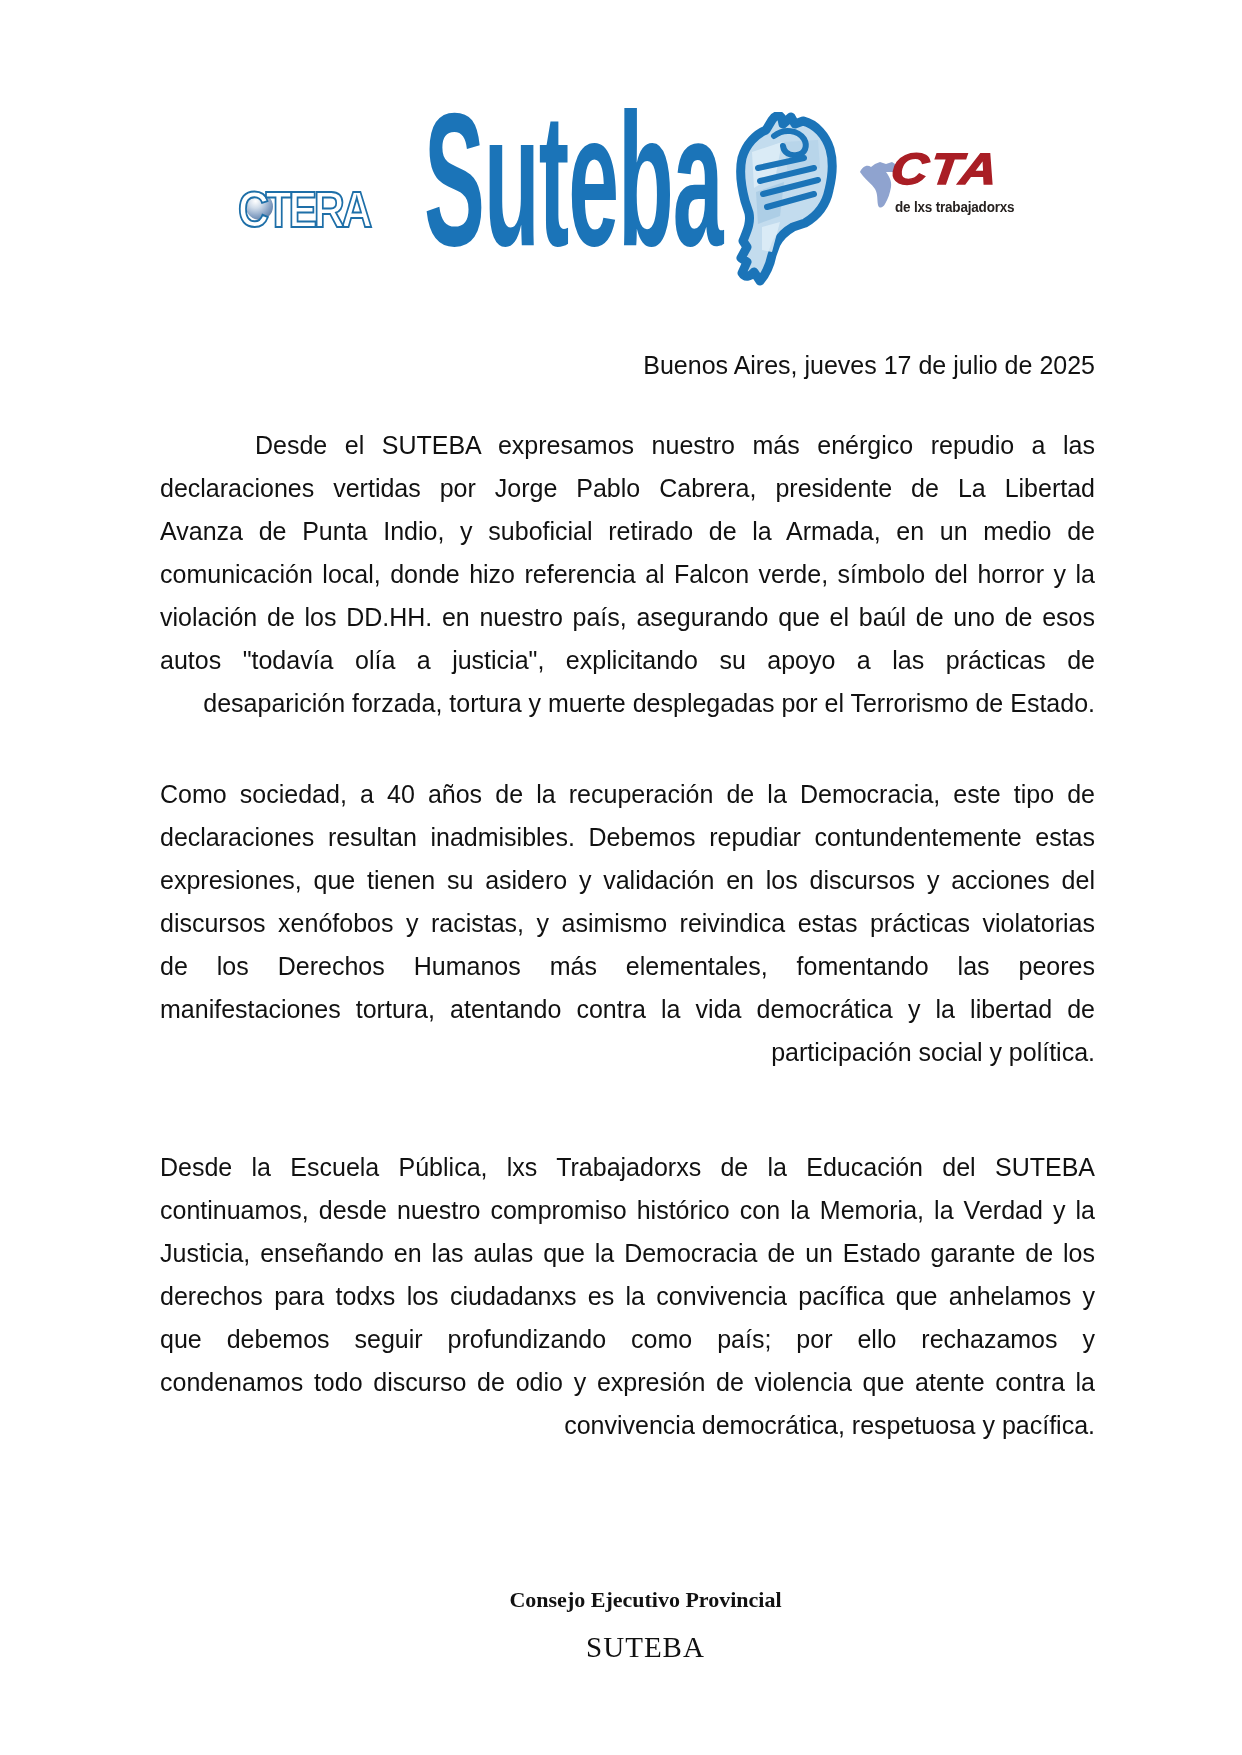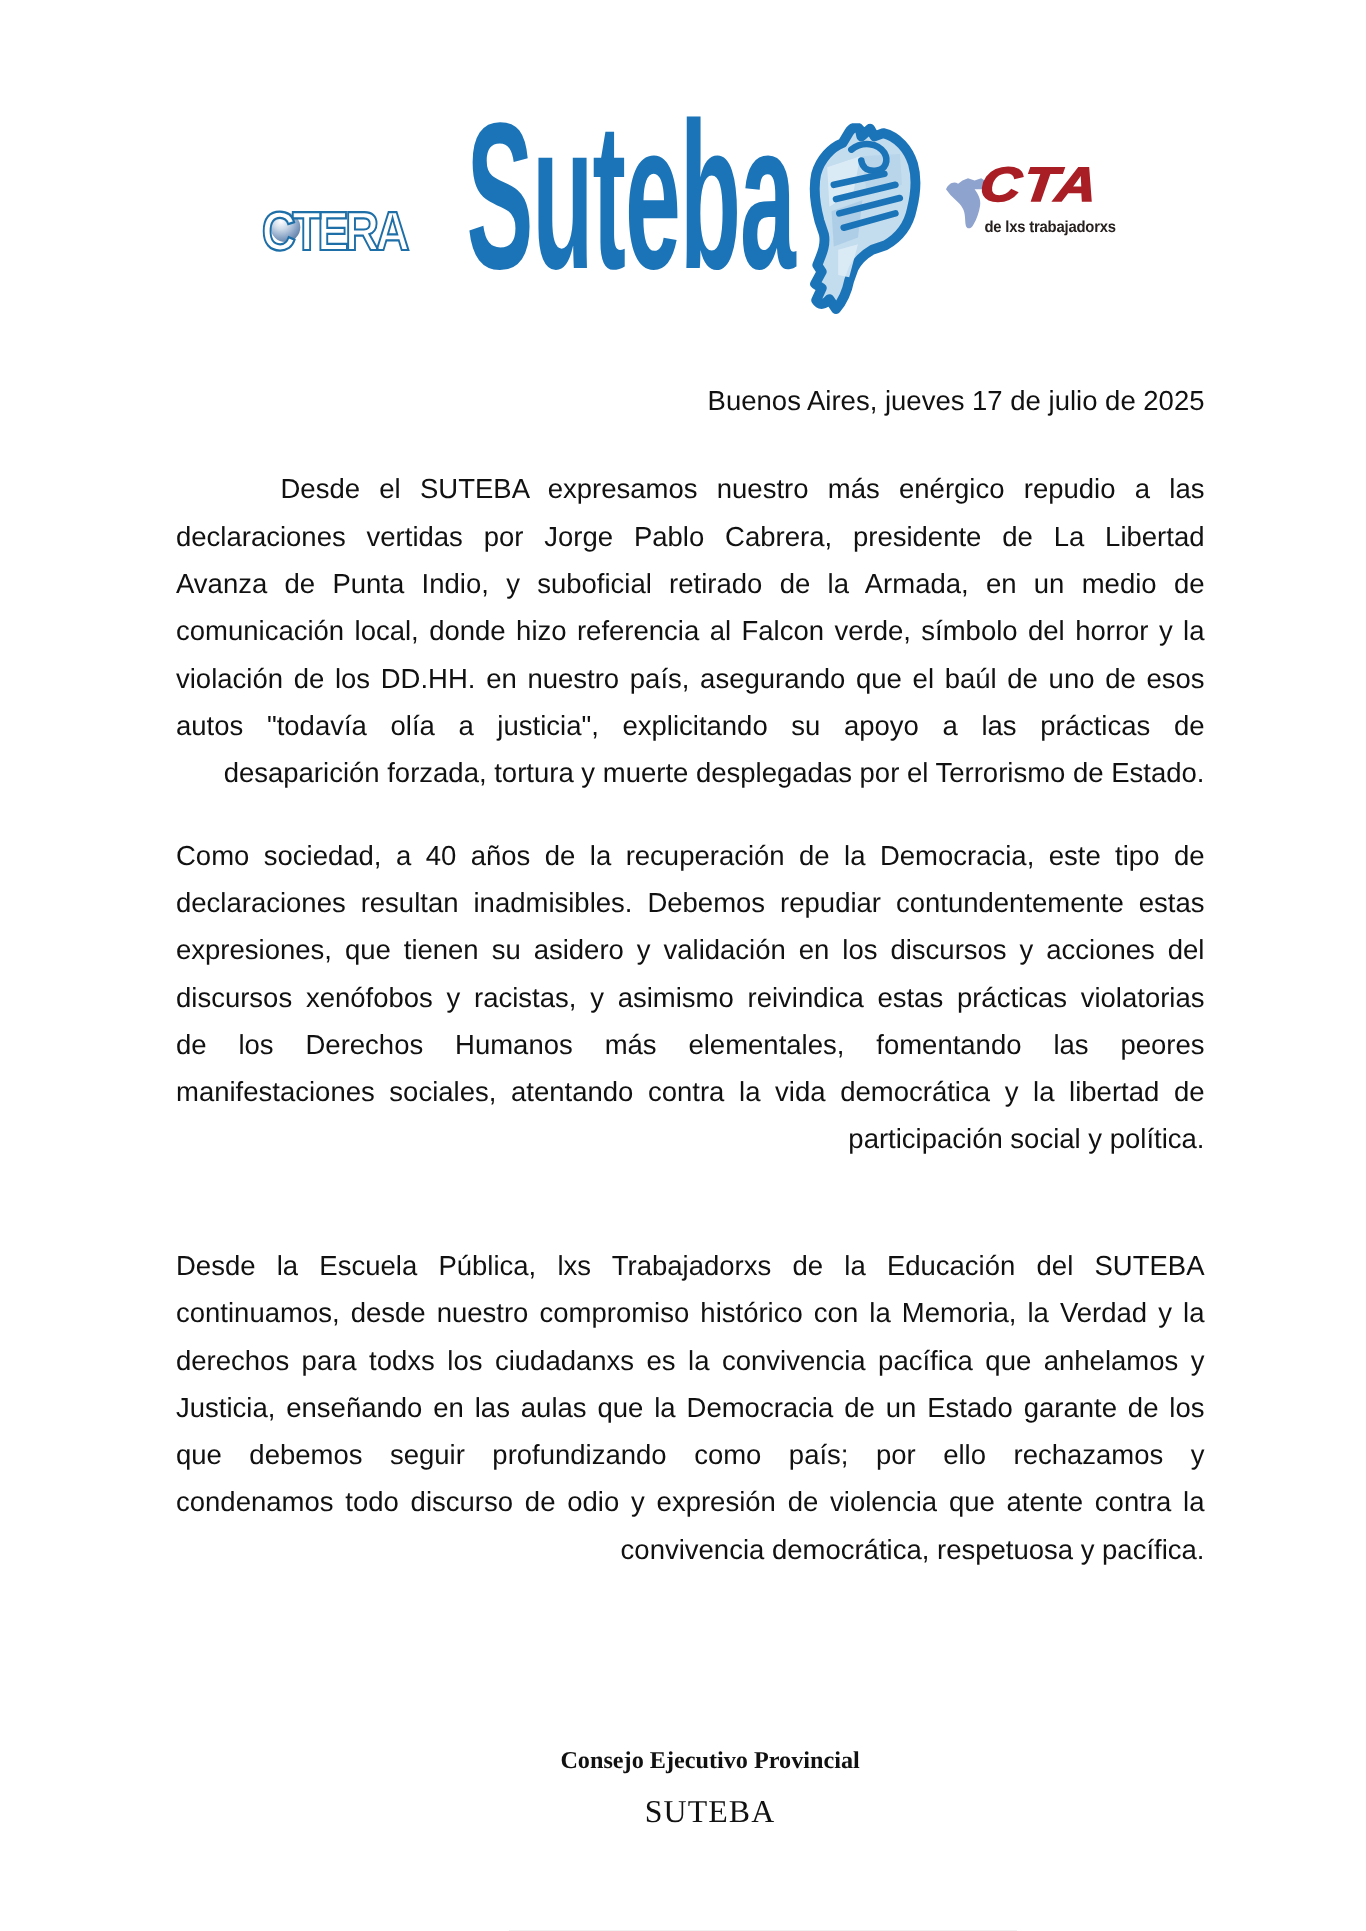--- a/index.html
+++ b/index.html
@@ -43,21 +43,21 @@
     position:absolute; left:37px; top:44px; display:block;
     font-size:14.5px; font-weight:700; color:#26211f; letter-spacing:-0.2px; white-space:nowrap;
     transform:scaleX(0.93); transform-origin:left top;
   }
 
   
   .content { position:absolute; left:160px; top:344px; width:935px; font-size:25px; }
   .date-line { height:43px; line-height:43px; text-align:right; }
   .para { margin:0; }
   .para-1 { margin-top:37px; }
-  .para-2 { margin-top:32px; }
+  .para-2 { margin-top:48px; }
   .para-3 { margin-top:72px; }
   .line {
     height:43px; line-height:43px;
     text-align:justify; text-align-last:justify; text-justify:inter-word;
   }
   .line.last-line { text-align:right; text-align-last:auto; }
   .line.first-indent { padding-left:95px; }
 
   
   .footer {
@@ -117,28 +117,28 @@
           <div class="line">violación de los DD.HH. en nuestro país, asegurando que el baúl de uno de esos</div>
           <div class="line">autos "todavía olía a justicia", explicitando su apoyo a las prácticas de</div>
           <div class="line last-line">desaparición forzada, tortura y muerte desplegadas por el Terrorismo de Estado.</div>
         </div>
         <div class="para para-2">
           <div class="line">Como sociedad, a 40 años de la recuperación de la Democracia, este tipo de</div>
           <div class="line">declaraciones resultan inadmisibles. Debemos repudiar contundentemente estas</div>
           <div class="line">expresiones, que tienen su asidero y validación en los discursos y acciones del</div>
           <div class="line">discursos xenófobos y racistas, y asimismo reivindica estas prácticas violatorias</div>
           <div class="line">de los Derechos Humanos más elementales, fomentando las peores</div>
-          <div class="line">manifestaciones sociales, atentando contra la vida democrática y la libertad de</div>
+          <div class="line">manifestaciones tortura, atentando contra la vida democrática y la libertad de</div>
           <div class="line last-line">participación social y política.</div>
         </div>
         <div class="para para-3">
           <div class="line">Desde la Escuela Pública, lxs Trabajadorxs de la Educación del SUTEBA</div>
           <div class="line">continuamos, desde nuestro compromiso histórico con la Memoria, la Verdad y la</div>
+          <div class="line">Justicia, enseñando en las aulas que la Democracia de un Estado garante de los</div>
           <div class="line">derechos para todxs los ciudadanxs es la convivencia pacífica que anhelamos y</div>
-          <div class="line">Justicia, enseñando en las aulas que la Democracia de un Estado garante de los</div>
           <div class="line">que debemos seguir profundizando como país; por ello rechazamos y</div>
           <div class="line">condenamos todo discurso de odio y expresión de violencia que atente contra la</div>
           <div class="line last-line">convivencia democrática, respetuosa y pacífica.</div>
         </div>
       </div>
   </div>
 
   <div class="footer">
     <div class="f1">Consejo Ejecutivo Provincial</div>
     <div class="f2">SUTEBA</div>

